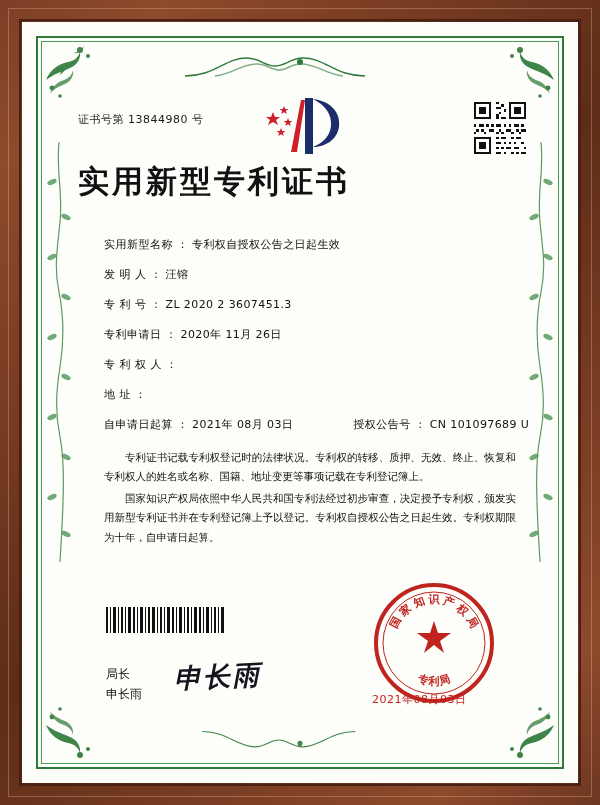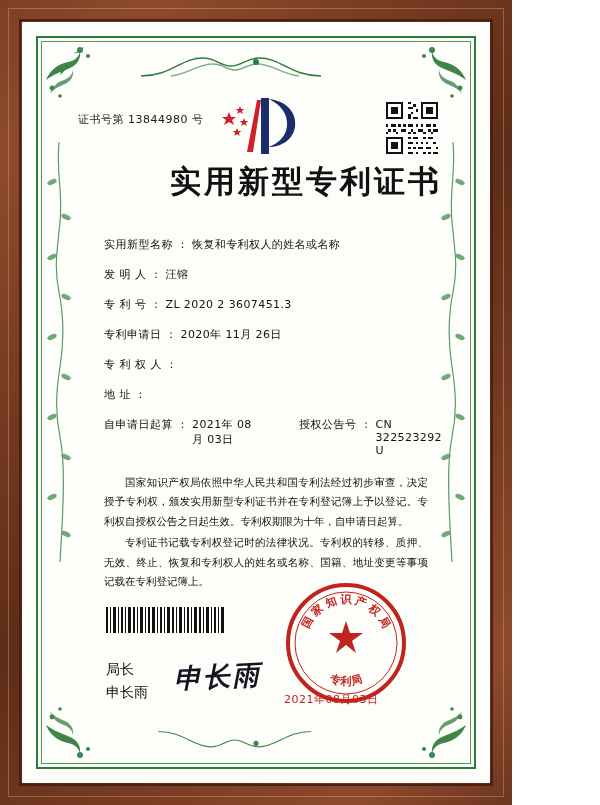--- a/index.html
+++ b/index.html
@@ -9,21 +9,21 @@
   }
   body {
     width: 600px;
     height: 805px;
     font-family: "DejaVu Sans", "Liberation Sans", sans-serif;
   }
 
   
   .certificate-frame {
     position: relative;
-    width: 512px;
+    width: 600px;
     height: 805px;
     box-sizing: border-box;
     background:
       linear-gradient(135deg, #7c3f26 0%, #8e4a2c 12%, #5e2c17 50%, #8e4a2c 88%, #6d3620 100%);
     padding: 22px;
   }
   .certificate-frame::before {
     content: "";
     position: absolute;
     left: 8px; top: 8px; right: 8px; bottom: 8px;
@@ -142,21 +142,21 @@
     position: absolute;
     left: 50%;
     transform: translateX(-50%);
     top: 0px;
     width: 86px;
     height: 66px;
   }
   .logo svg { display: block; width: 100%; height: 100%; }
 
   .title {
-    text-align: right;
+    text-align: left;
     font-family: "DejaVu Serif", "Liberation Serif", serif;
     font-weight: bold;
     font-size: 31px;
     letter-spacing: 3px;
     color: #111;
     margin-top: 34px;
   }
 
   .fields {
     margin-top: 34px;
@@ -174,21 +174,21 @@
     white-space: nowrap;
     letter-spacing: .5px;
   }
   .field-colon {
     padding: 0 4px;
   }
   .field-value {
     letter-spacing: .4px;
   }
   .field-row.split .field-second {
-    margin-left: 40px;
+    margin-left: 60px;
     display: flex;
     align-items: baseline;
   }
 
   .body-text {
     margin-top: 16px;
     font-size: 10.5px;
     line-height: 1.85;
     color: #111;
     text-align: justify;
@@ -204,24 +204,23 @@
     width: 120px;
     height: 26px;
   }
   .barcode svg { display: block; width: 100%; height: 100%; }
 
   
   .signature-block {
     position: absolute;
     left: 28px;
     bottom: 38px;
-    font-size: 14px;
+    font-size: 12px;
     color: #111;
     line-height: 1.65;
-    font-family: Liberation Mono, monospace;
   }
   .handwriting {
     position: absolute;
     left: 96px;
     bottom: 48px;
     font-family: "DejaVu Serif", "Liberation Serif", serif;
     font-size: 27px;
     color: #14141e;
     letter-spacing: 2px;
     transform: rotate(-3deg);
@@ -434,21 +433,21 @@
       </div>
 
       <div class="cert-number">证书号第 13844980 号</div>
 
       <div class="title">实用新型专利证书</div>
 
       <div class="fields">
         <div class="field-row">
           <span class="field-label">实用新型名称</span>
           <span class="field-colon">：</span>
-          <span class="field-value">恢复和专利权人的姓名或名称</span>
+          <span class="field-value">专利权自授权公告之日起生效</span>
         </div>
         <div class="field-row">
           <span class="field-label">发 明 人</span>
           <span class="field-colon">：</span>
           <span class="field-value">汪镕</span>
         </div>
         <div class="field-row">
           <span class="field-label">专 利 号</span>
           <span class="field-colon">：</span>
           <span class="field-value">ZL 2020 2 3607451.3</span>
@@ -466,28 +465,28 @@
           <span class="field-label">地 址</span>
           <span class="field-colon">：</span>
         </div>
         <div class="field-row split">
           <span class="field-label">自申请日起算</span>
           <span class="field-colon">：</span>
           <span class="field-value">2021年 08月 03日</span>
           <span class="field-second">
             <span class="field-label">授权公告号</span>
             <span class="field-colon">：</span>
-            <span class="field-value">CN 322523292 U</span>
+            <span class="field-value">CN 101097689 U</span>
           </span>
         </div>
       </div>
 
       <div class="body-text">
+        <p>专利证书记载专利权登记时的法律状况。专利权的转移、质押、无效、终止、恢复和专利权人的姓名或名称、国籍、地址变更等事项记载在专利登记簿上。</p>
         <p>国家知识产权局依照中华人民共和国专利法经过初步审查，决定授予专利权，颁发实用新型专利证书并在专利登记簿上予以登记。专利权自授权公告之日起生效。专利权期限为十年，自申请日起算。</p>
-        <p>专利证书记载专利权登记时的法律状况。专利权的转移、质押、无效、终止、恢复和专利权人的姓名或名称、国籍、地址变更等事项记载在专利登记簿上。</p>
       </div>
 
       <div class="barcode">
         <svg viewBox="0 0 120 26" shape-rendering="crispEdges">
           <g fill="#111">
             <rect x="0" y="0" width="2" height="26"></rect>
               <rect x="4" y="0" width="1" height="26"></rect>
             <rect x="7" y="0" width="3" height="26"></rect>
               <rect x="12" y="0" width="1" height="26"></rect>
             <rect x="15" y="0" width="2" height="26"></rect>

